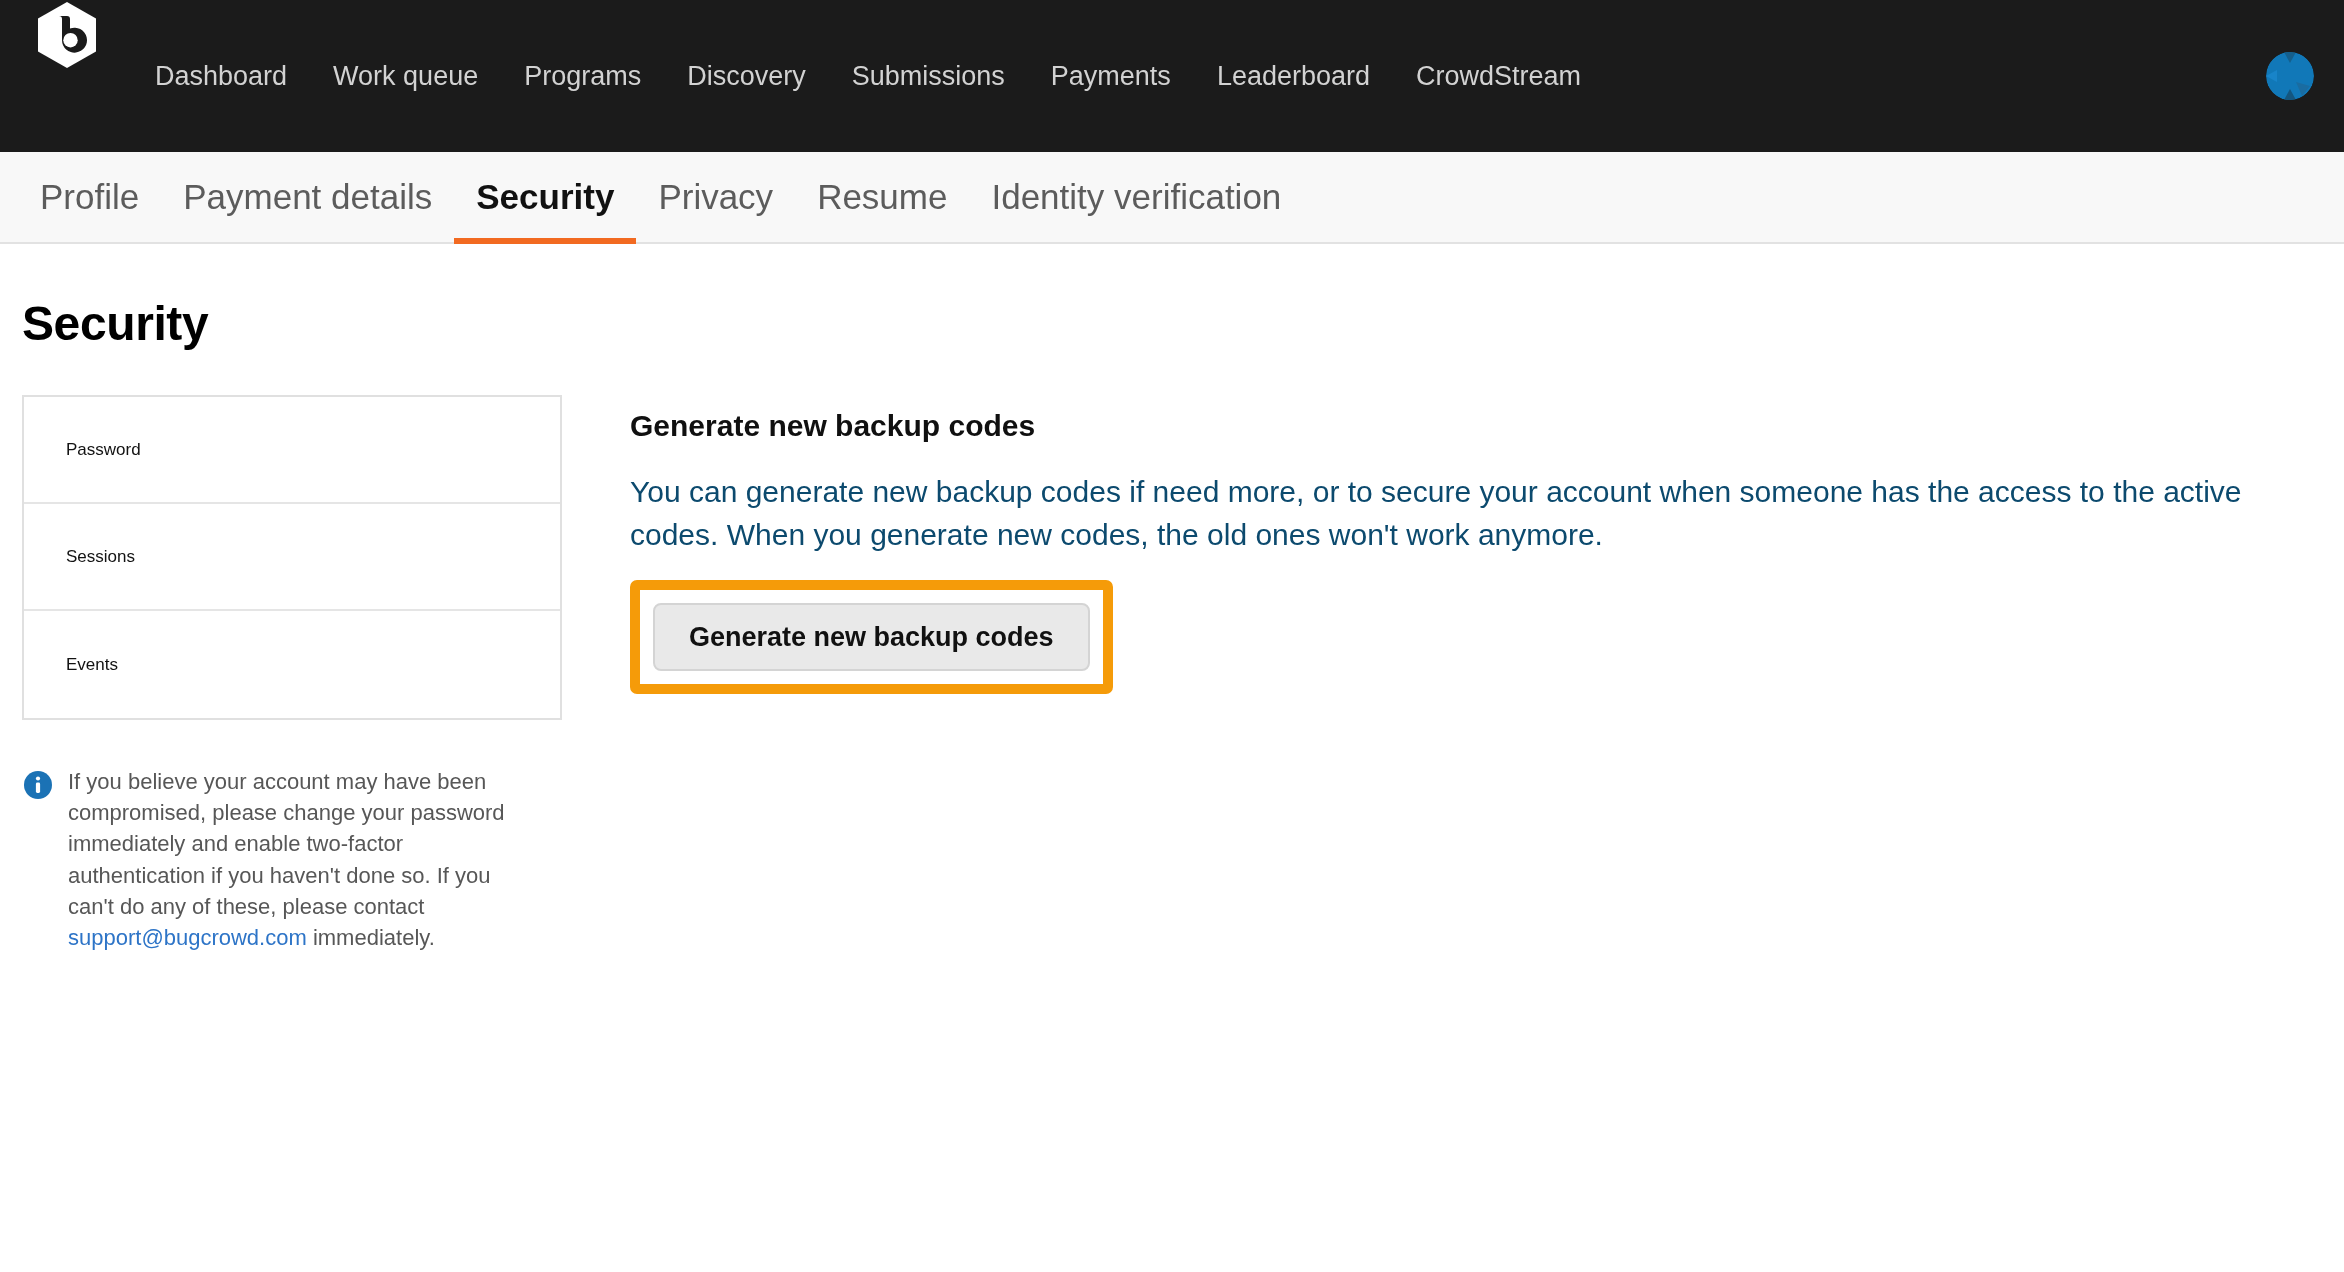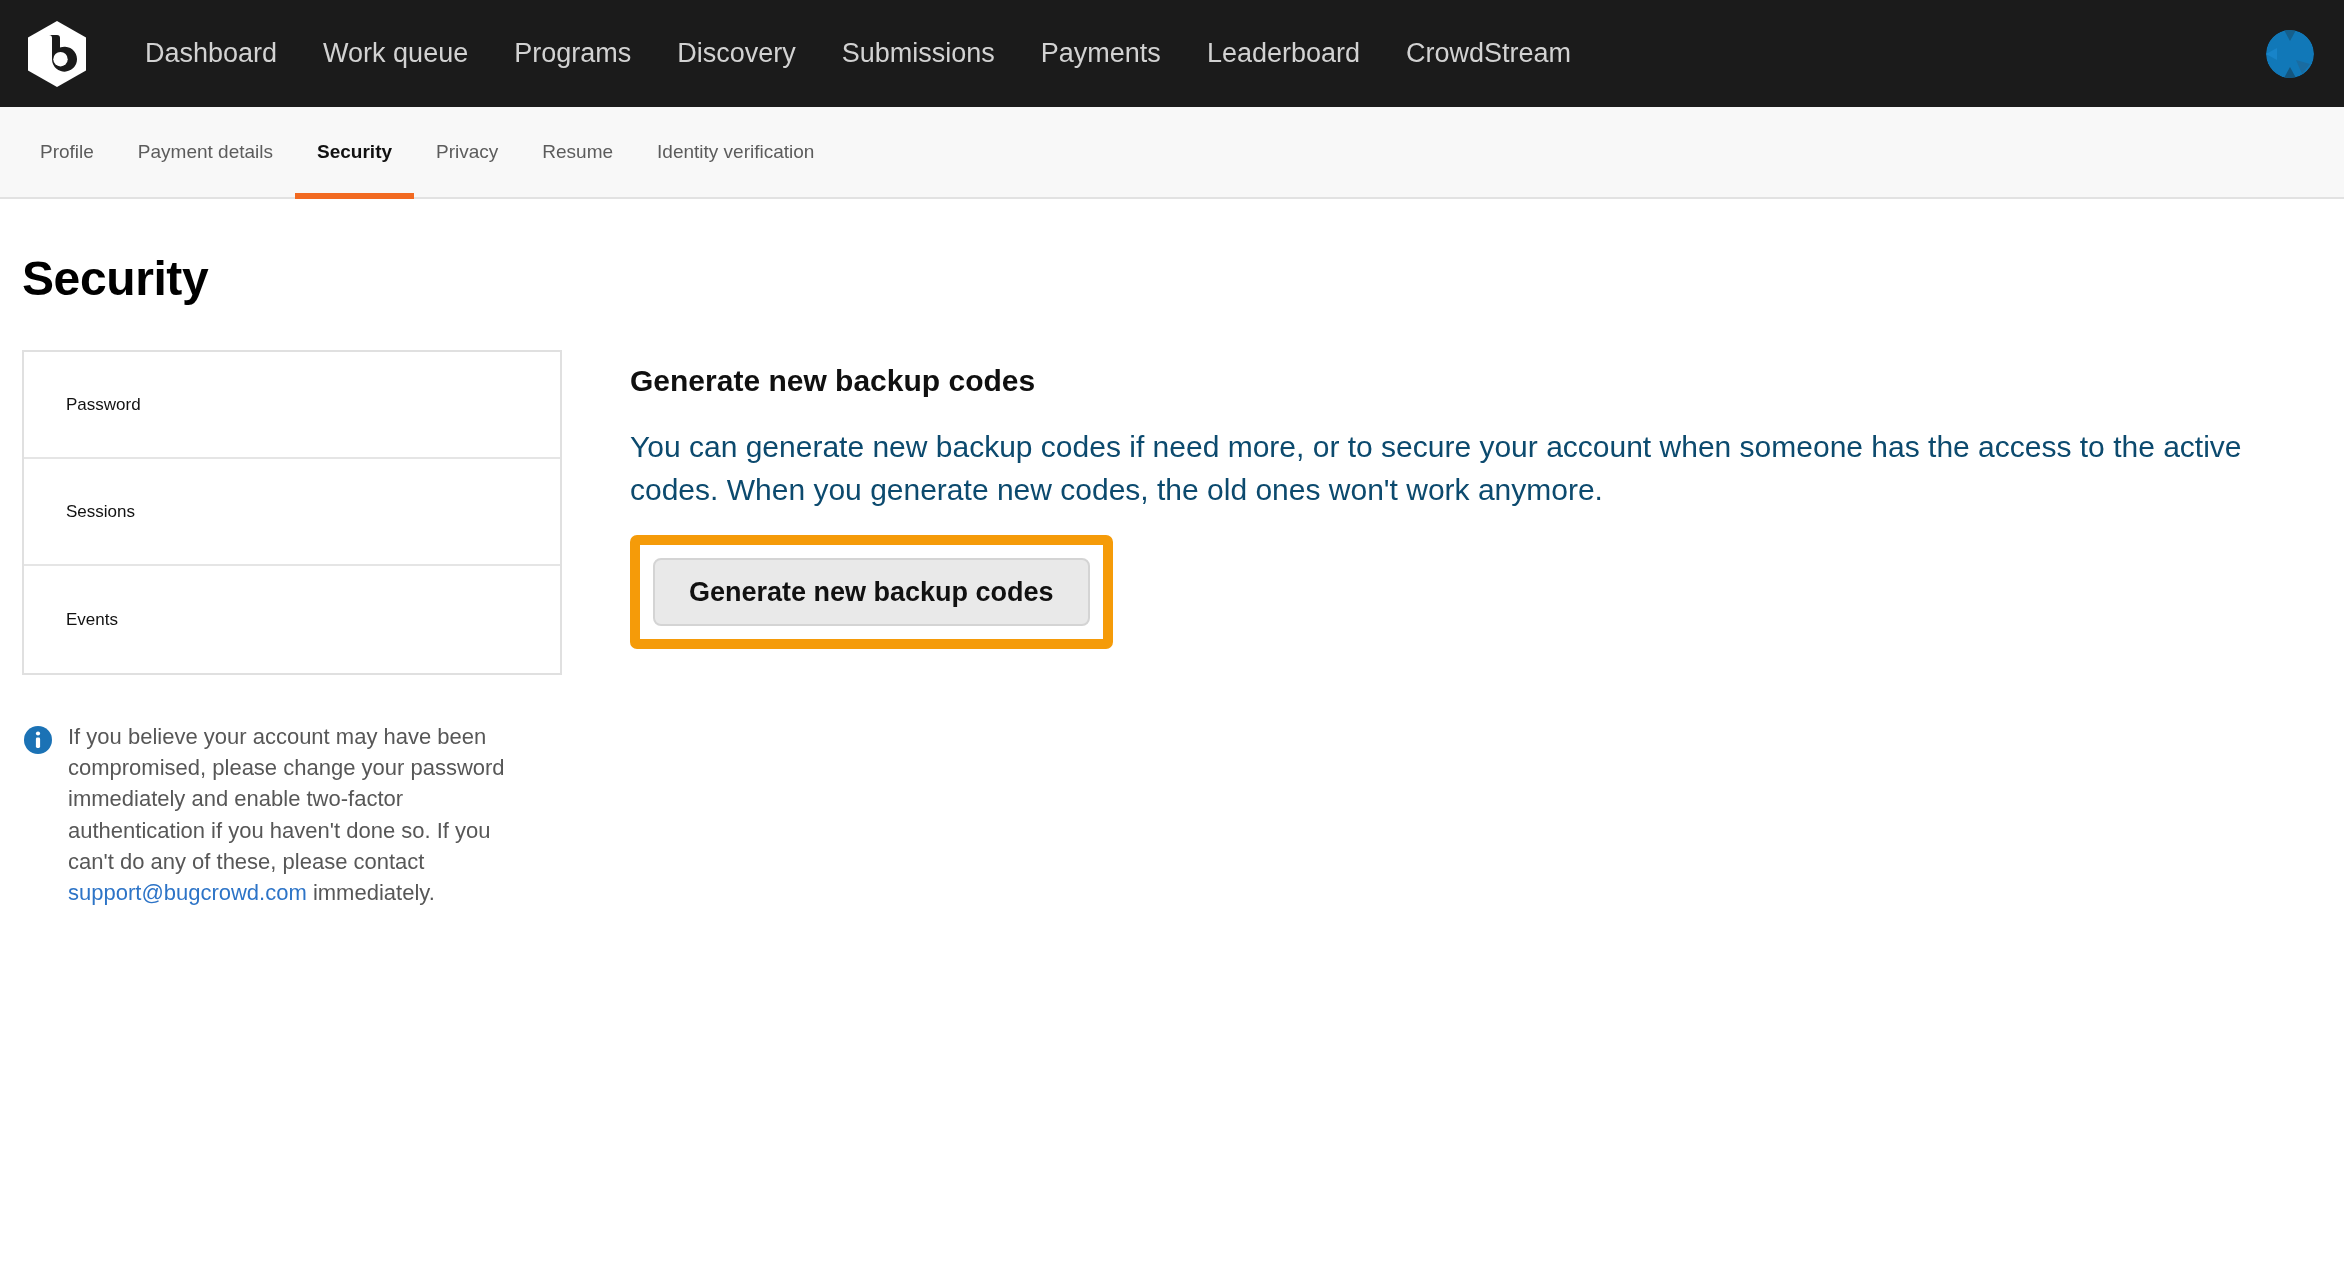--- a/index.html
+++ b/index.html
@@ -7,25 +7,24 @@
   html, body {
     width: 2344px;
     height: 1272px;
     background: #ffffff;
     font-family: "Liberation Sans", sans-serif;
     -webkit-font-smoothing: antialiased;
   }
 
   
   .topnav {
-    height: 107px;
+    height: 152px;
     background: #1b1b1b;
     display: flex;
-    align-items: center;
-    padding: 0 36px 0 22px;
+    padding: 0 36px 0 32px;
     position: relative;
   }
   .logo {
     width: 70px;
     height: 70px;
     flex: 0 0 auto;
     margin-right: 30px;
     display: block;
   }
   .topnav-links {
@@ -62,21 +61,21 @@
     background: #f8f8f8;
     border-bottom: 2px solid #e2e2e2;
     display: flex;
     align-items: stretch;
     padding: 0 18px;
   }
   .tab {
     display: flex;
     align-items: center;
     padding: 0 22px;
-    font-size: 19px;
+    font-size: 35px;
     color: #5c5c5c;
     cursor: pointer;
     position: relative;
     white-space: nowrap;
     text-align: center;
   }
   .tab.active {
     color: #111111;
     font-weight: bold;
   }

